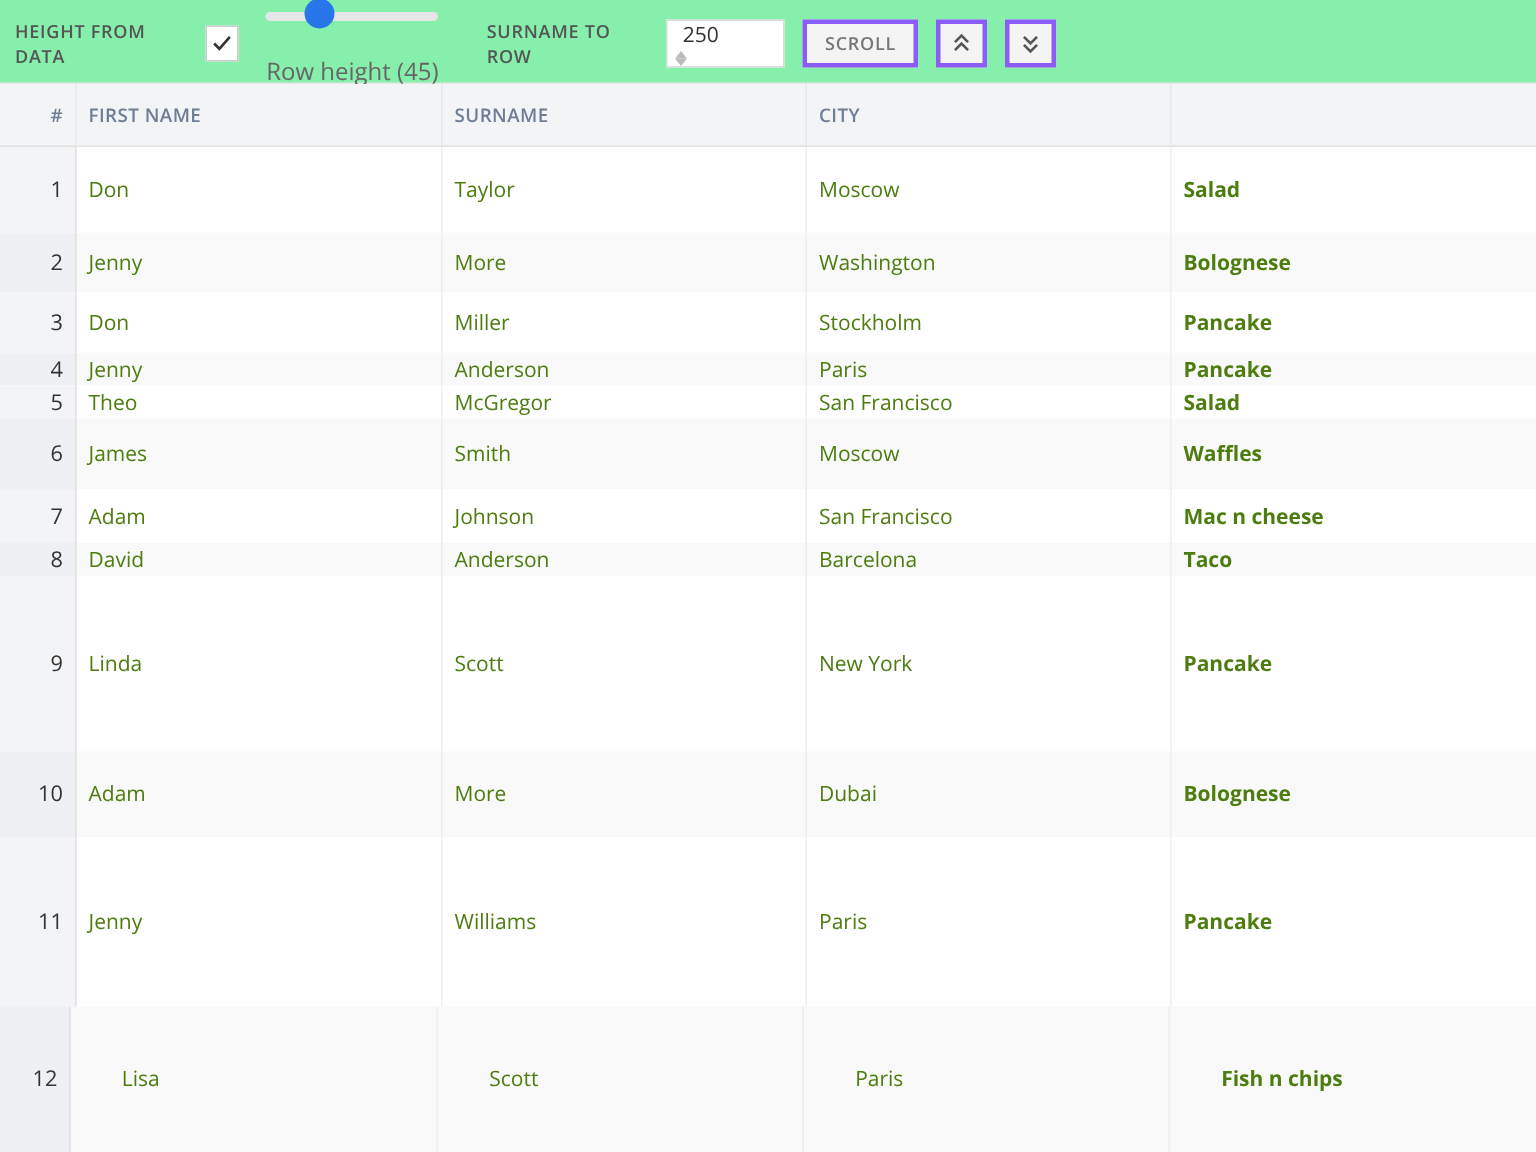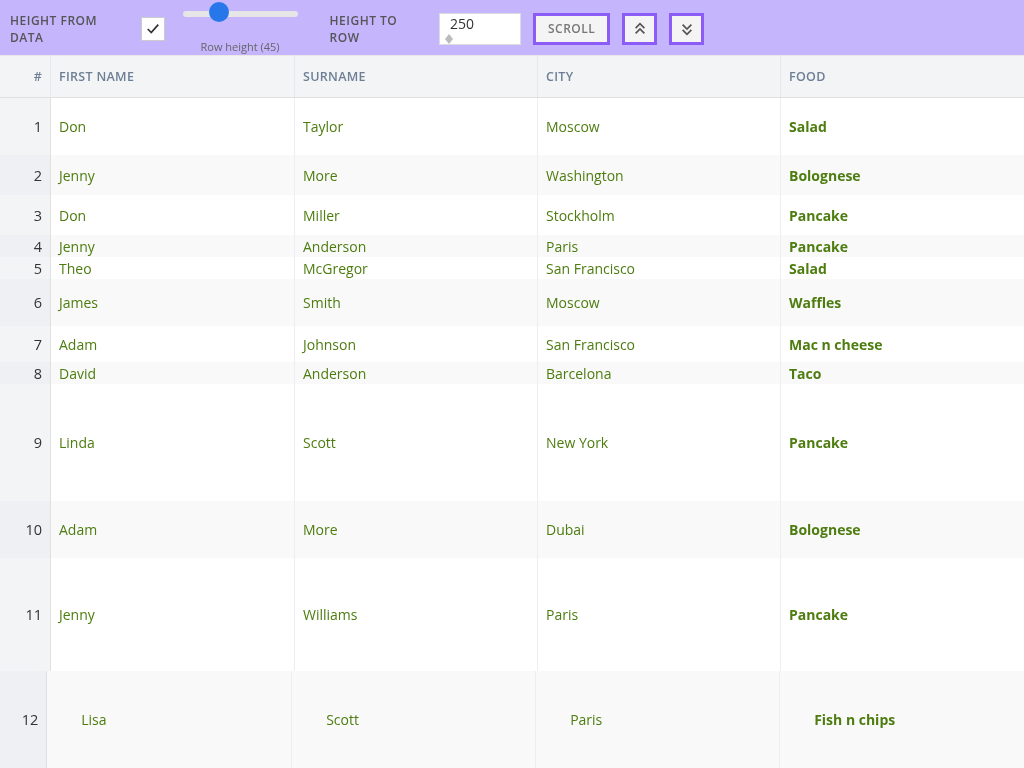--- a/index.html
+++ b/index.html
@@ -9,21 +9,21 @@
       color: #333;
       background: #fff;
       width: 1024px;
       height: 768px;
       overflow: hidden;
     }
     .toolbar {
       display: flex;
       align-items: center;
       padding: 8px 10px 6px 10px;
-      background: #c4b5fd;
+      background: #86efac;
       border-bottom: 1px solid #e8e8e8;
       gap: 12px;
       height: 56px;
     }
     .toolbar-label {
       font-size: 12px;
       letter-spacing: 0.5px;
       font-weight: 600;
       color: #555;
     }
@@ -41,21 +41,21 @@
     }
     .slider-track {
       position: absolute; top: 8px; left: 0; right: 0; height: 6px;
       background: #e6e6e6; border-radius: 3px;
     }
     .slider-thumb {
       position: absolute; top: -1px; width: 20px; height: 20px;
       background: #2877ea; border-radius: 50%; left: 26px;
     }
     .slider-caption {
-      font-size: 11px; color: #666; margin-top: 16px;
+      font-size: 16px; color: #666; margin-top: 16px;
     }
     .num-input {
       width: 85px; height: 32px; border: 1px solid #dcdcdc;
       background: #fff; display: flex; align-items: stretch; flex-direction: column;
     }
     .num-input .val {
       flex: 1; padding: 0 10px; display: flex; align-items: center;
       font-size: 14px; color: #333;
     }
     .num-input .spin { width: 18px; display: flex; flex-direction: column; }
@@ -130,21 +130,21 @@
         <path d="M2 8 L6 12 L14 3" stroke="#333" stroke-width="2" fill="none"></path>
       </svg>
   </div>
   <div class="slider-block">
     <div class="slider">
       <div class="slider-track"></div>
       <div class="slider-thumb"></div>
     </div>
     <div class="slider-caption">Row height (45)</div>
   </div>
-  <span class="toolbar-label" style="margin-left:auto">HEIGHT TO ROW</span>
+  <span class="toolbar-label" style="margin-left:auto">SURNAME TO ROW</span>
   <div class="num-input">
     <div class="val">250</div>
     <div class="spin">
       <div class="spin-btn">
           <div class="tri-up"></div>
         </div>
       <div class="spin-btn">
           <div class="tri-down"></div>
         </div>
     </div>
@@ -163,21 +163,20 @@
     </svg>
   </div>
 </div>
 
 <div class="grid">
   <div class="grid-head">
     <div class="gh num col-num">#</div>
     <div class="gh col-a">FIRST NAME</div>
     <div class="gh col-b">SURNAME</div>
     <div class="gh col-c">CITY</div>
-    <div class="gh col-d">FOOD</div>
   </div>
   <div class="grid-body" id="grid-body">
       <div class="gr" style="height: 57px;">
         <div class="gc num col-num">1</div>
         <div class="gc col-a">Don</div>
         <div class="gc col-b">Taylor</div>
         <div class="gc col-c">Moscow</div>
         <div class="gc col-d">Salad</div>
       </div>
       <div class="gr alt" style="height: 40px;">

